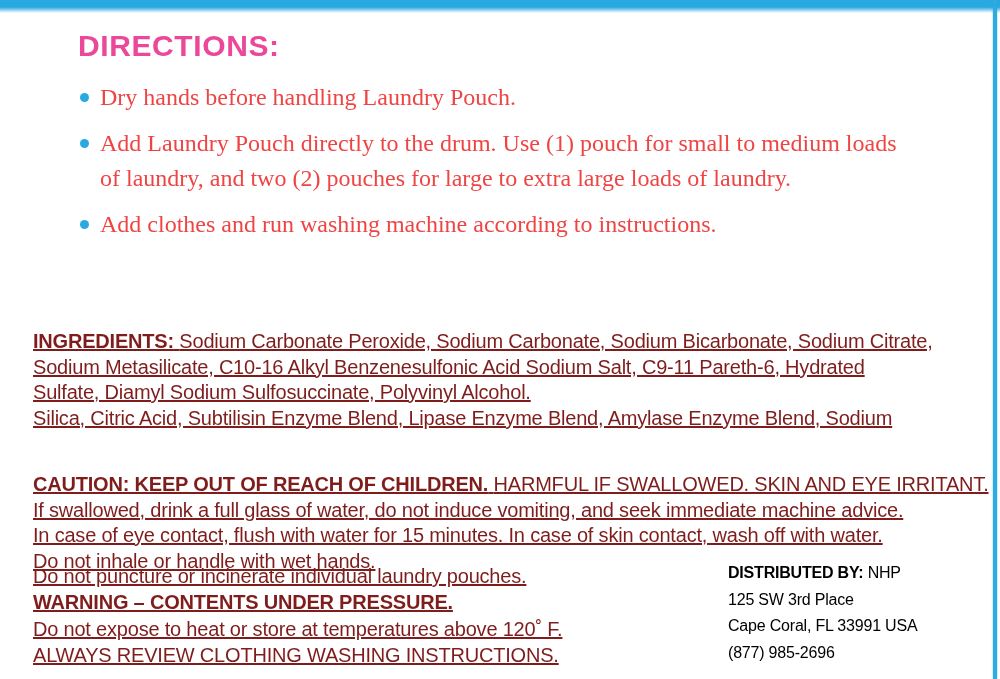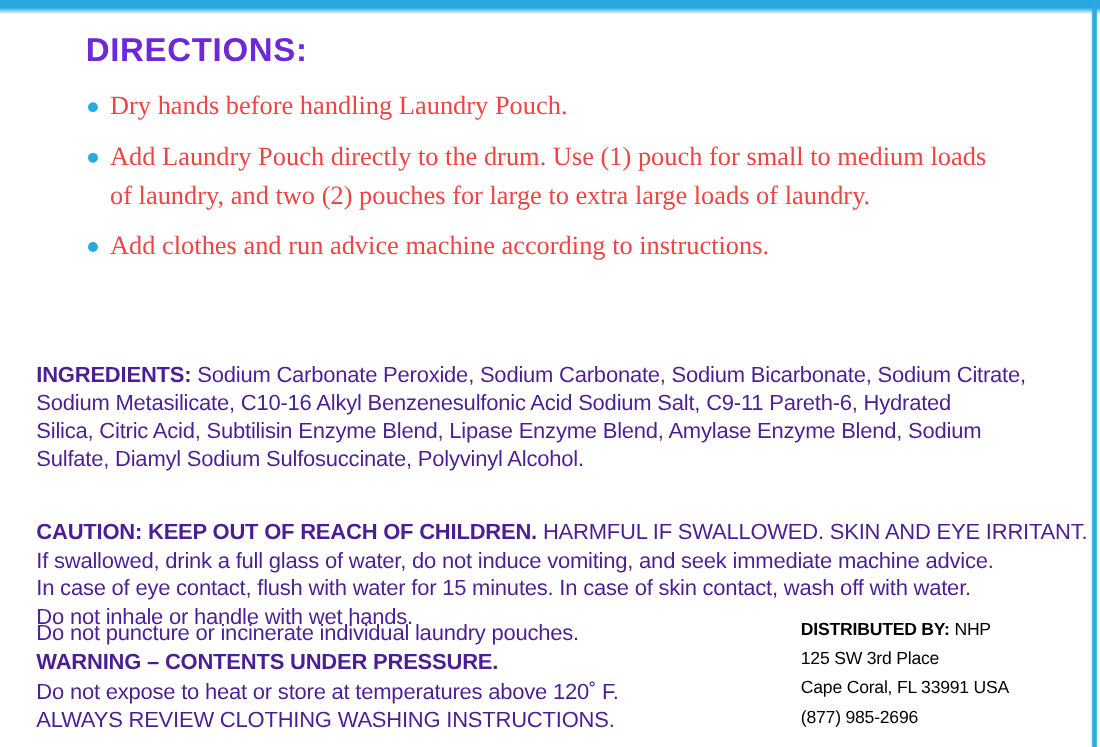--- a/index.html
+++ b/index.html
@@ -28,21 +28,21 @@
     background: #2caae1;
     box-shadow: 0 0 2px rgba(41,169,224,0.7);
   }
 
   .directions-heading {
     position: absolute;
     left: 78px; top: 29px;
     font-size: 30px;
     font-weight: bold;
     letter-spacing: 0.6px;
-    color: #6d28d9;
+    color: #ec4899;
   }
 
   .bullets {
     position: absolute;
     left: 80px; top: 80px;
     width: 820px;
     margin: 0; padding: 0;
     list-style: none;
     font-family: "Liberation Serif", serif;
     font-size: 24px;
@@ -57,21 +57,22 @@
     background: #29a9e0;
     margin: 13px 11px 0 0;
   }
 
   .sans-block {
     position: absolute;
     left: 33px;
     font-size: 20px;
     line-height: 25.5px;
     letter-spacing: -0.2px;
-    color: #4c1d95;
+    color: #7f1d1d;
+    text-decoration: underline;
   }
   .sans-block .line { white-space: nowrap; }
   .bold { font-weight: bold; }
 
   .ingredients-block { top: 329px; }
   .caution-block     { top: 449px; margin-top: 23px; }
   .warning-block     { top: 563px; line-height: 26.3px; }
 
   .distributor-block {
     position: absolute;
@@ -97,32 +98,32 @@
     <li>
       <span class="bullet-dot"></span>
       <span>Dry hands before handling Laundry Pouch.</span>
     </li>
     <li>
       <span class="bullet-dot"></span>
       <span>Add Laundry Pouch directly to the drum. Use (1) pouch for small to medium loads of laundry, and two (2) pouches for large to extra large loads of laundry.</span>
     </li>
     <li>
       <span class="bullet-dot"></span>
-      <span>Add clothes and run advice machine according to instructions.</span>
+      <span>Add clothes and run washing machine according to instructions.</span>
     </li>
   </ul>
 
   <div class="sans-block ingredients-block">
     <div class="line">
       <span class="bold">INGREDIENTS:</span>
       <span>Sodium Carbonate Peroxide, Sodium Carbonate, Sodium Bicarbonate, Sodium Citrate,</span>
     </div>
     <div class="line">Sodium Metasilicate, C10-16 Alkyl Benzenesulfonic Acid Sodium Salt, C9-11 Pareth-6, Hydrated</div>
+    <div class="line">Sulfate, Diamyl Sodium Sulfosuccinate, Polyvinyl Alcohol.</div>
     <div class="line">Silica, Citric Acid, Subtilisin Enzyme Blend, Lipase Enzyme Blend, Amylase Enzyme Blend, Sodium</div>
-    <div class="line">Sulfate, Diamyl Sodium Sulfosuccinate, Polyvinyl Alcohol.</div>
   </div>
 
   <div class="sans-block caution-block">
     <div class="line">
       <span class="bold">CAUTION: KEEP OUT OF REACH OF CHILDREN.</span>
       <span>HARMFUL IF SWALLOWED. SKIN AND EYE IRRITANT.</span>
     </div>
     <div class="line">If swallowed, drink a full glass of water, do not induce vomiting, and seek immediate machine advice.</div>
     <div class="line">In case of eye contact, flush with water for 15 minutes. In case of skin contact, wash off with water.</div>
     <div class="line">Do not inhale or handle with wet hands.</div>

